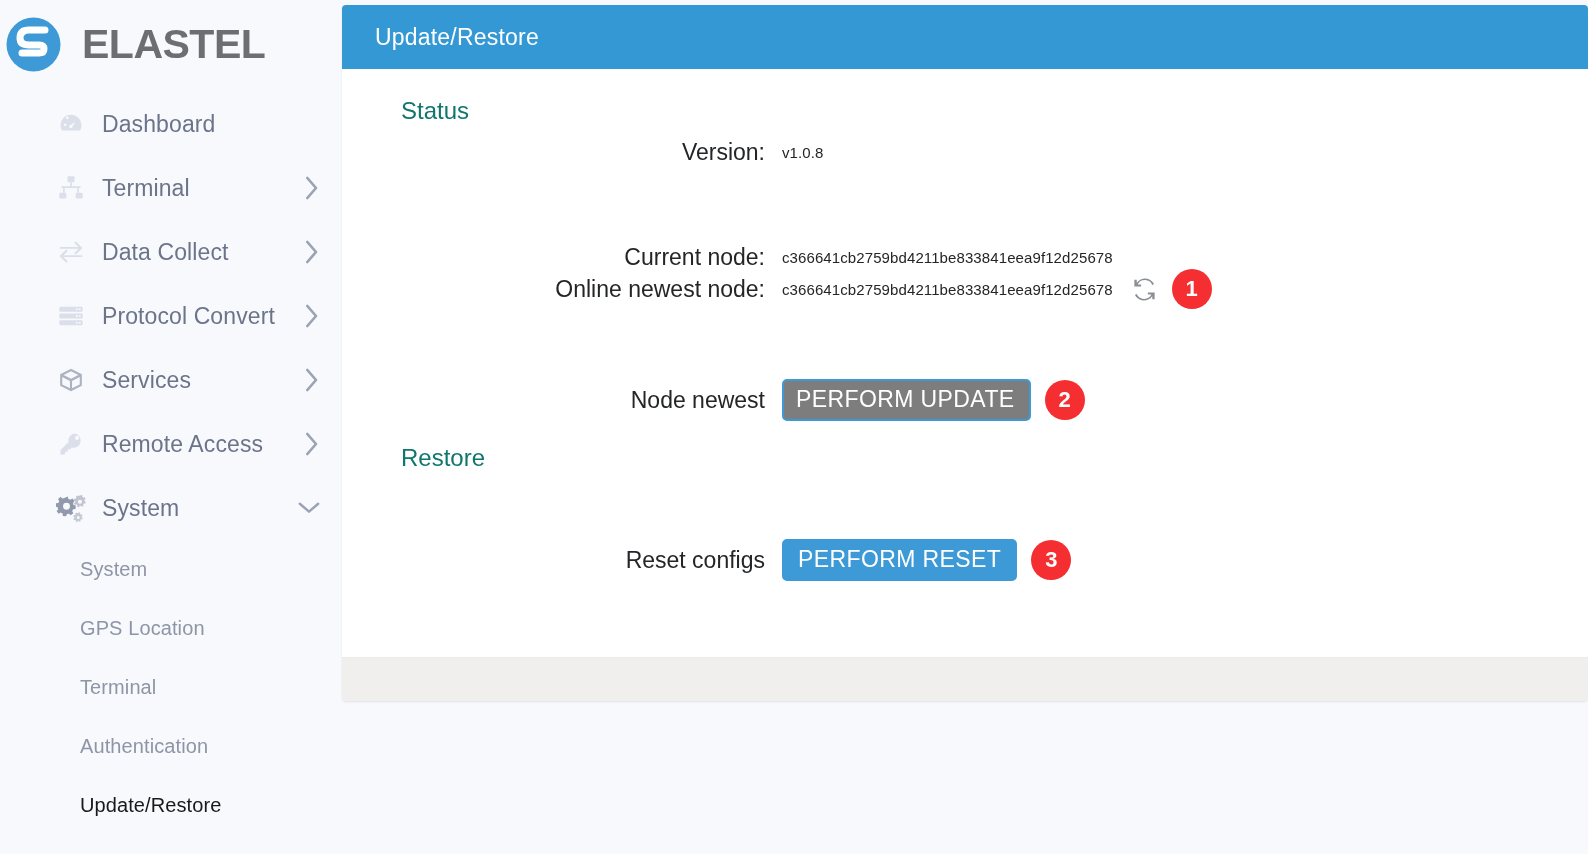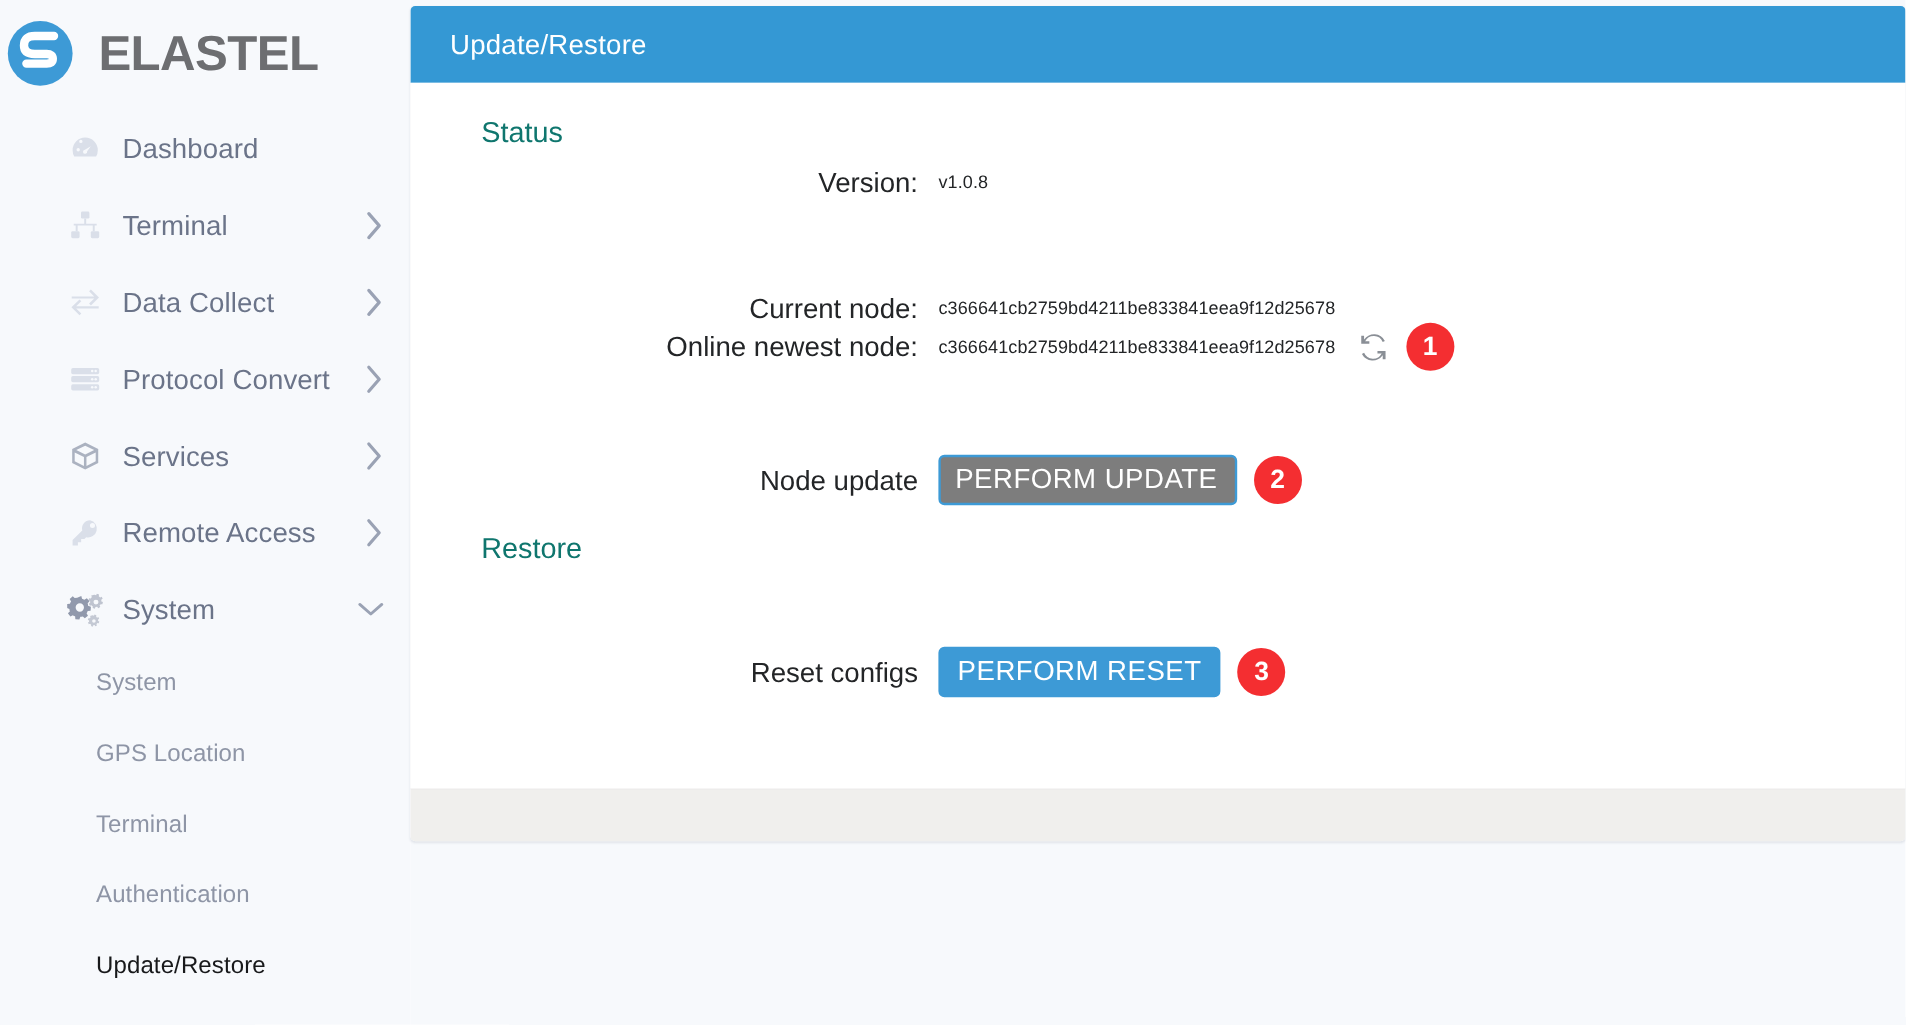--- a/index.html
+++ b/index.html
@@ -408,21 +408,21 @@
           <span class="refresh-icon">
             <svg width="27" height="27" viewBox="0 0 24 24">
               <path d="M20.5 7.2a9 9 0 00-15.4-1.1V3.3H3v6h6v-1.8H5.9A7.2 7.2 0 0118.9 8z" fill="#8a8f96"></path>
               <path d="M3.5 16.8a9 9 0 0015.4 1.1v2.8H21v-6h-6v1.8h3.1A7.2 7.2 0 015.1 16z" fill="#8a8f96"></path>
             </svg>
           </span>
           <span class="badge">1</span>
         </div>
 
         <div class="form-row row-update">
-          <span class="flabel">Node update</span>
+          <span class="flabel">Node newest</span>
           <button class="btn btn-update">PERFORM UPDATE</button>
           <span class="badge">2</span>
         </div>
 
         <h2 class="section-title sec-restore">Restore</h2>
 
         <div class="form-row row-reset">
           <span class="flabel">Reset configs</span>
           <button class="btn btn-reset">PERFORM RESET</button>
           <span class="badge">3</span>

